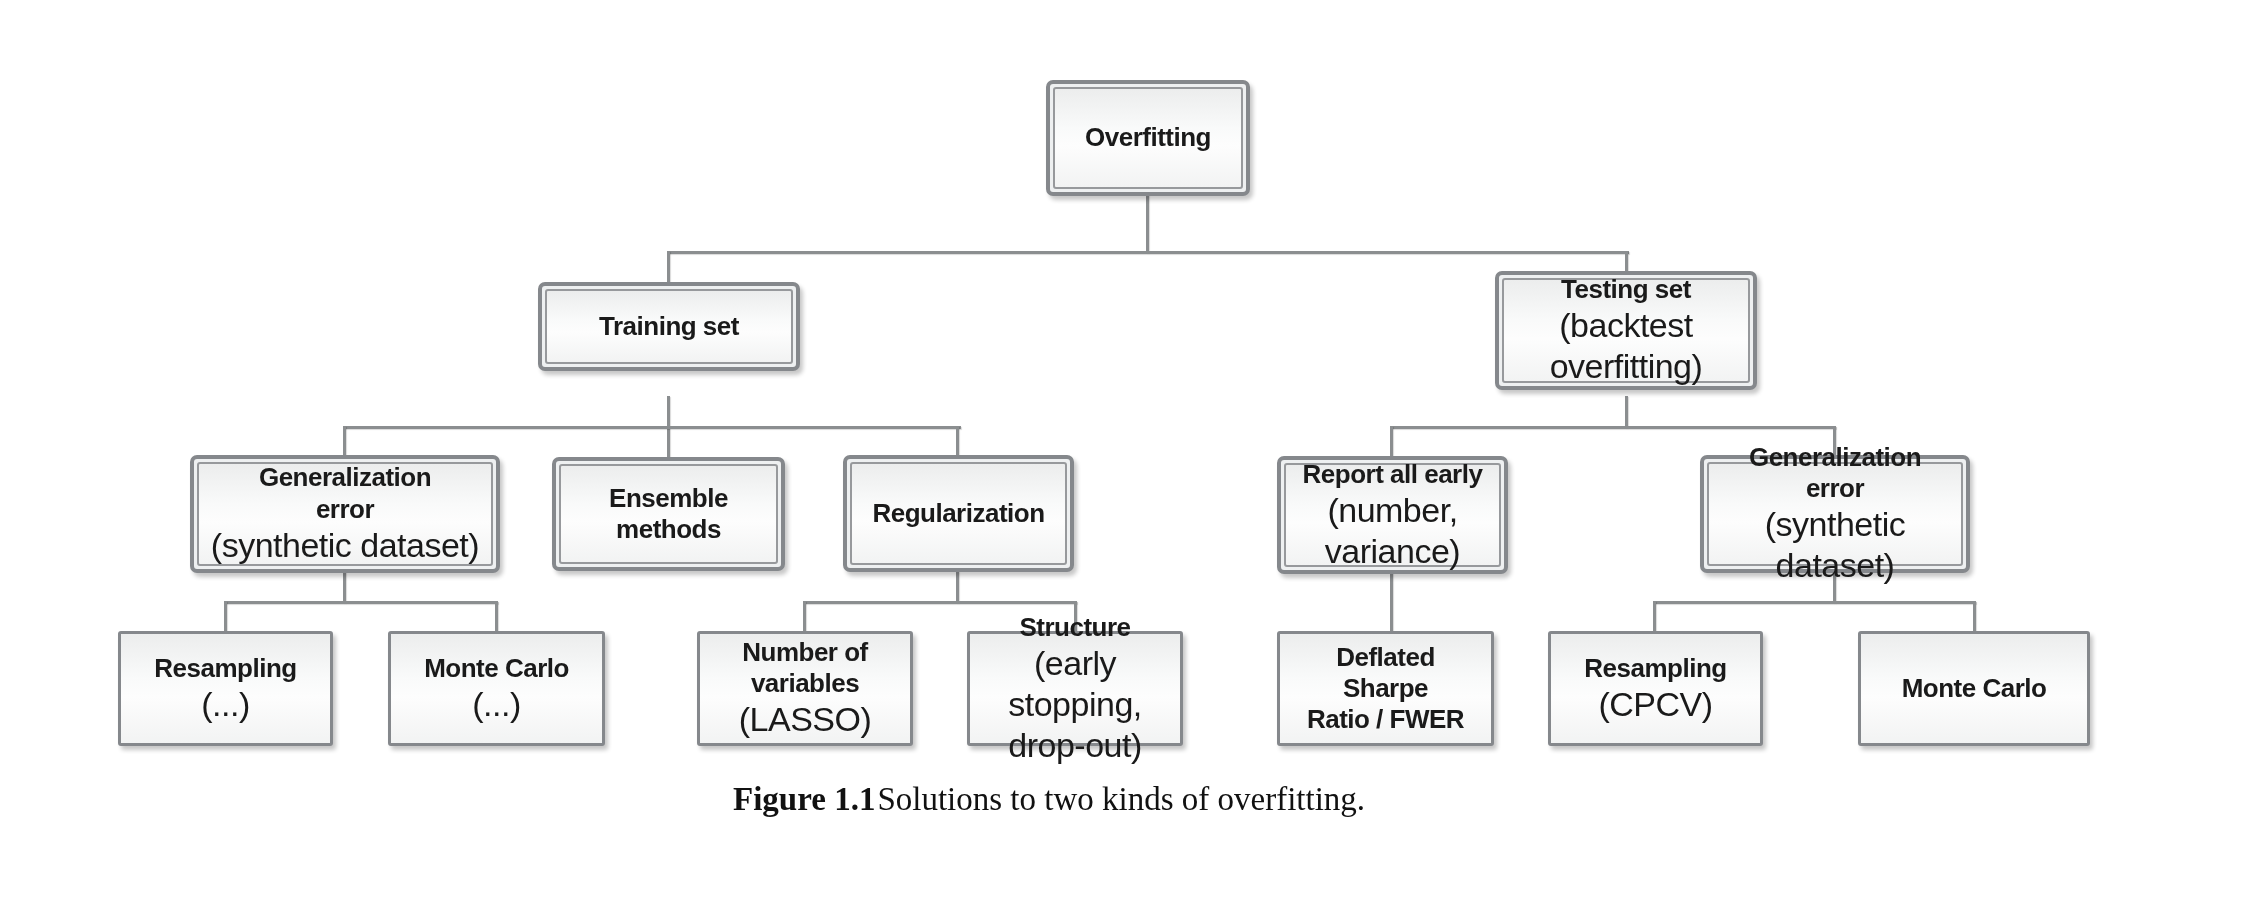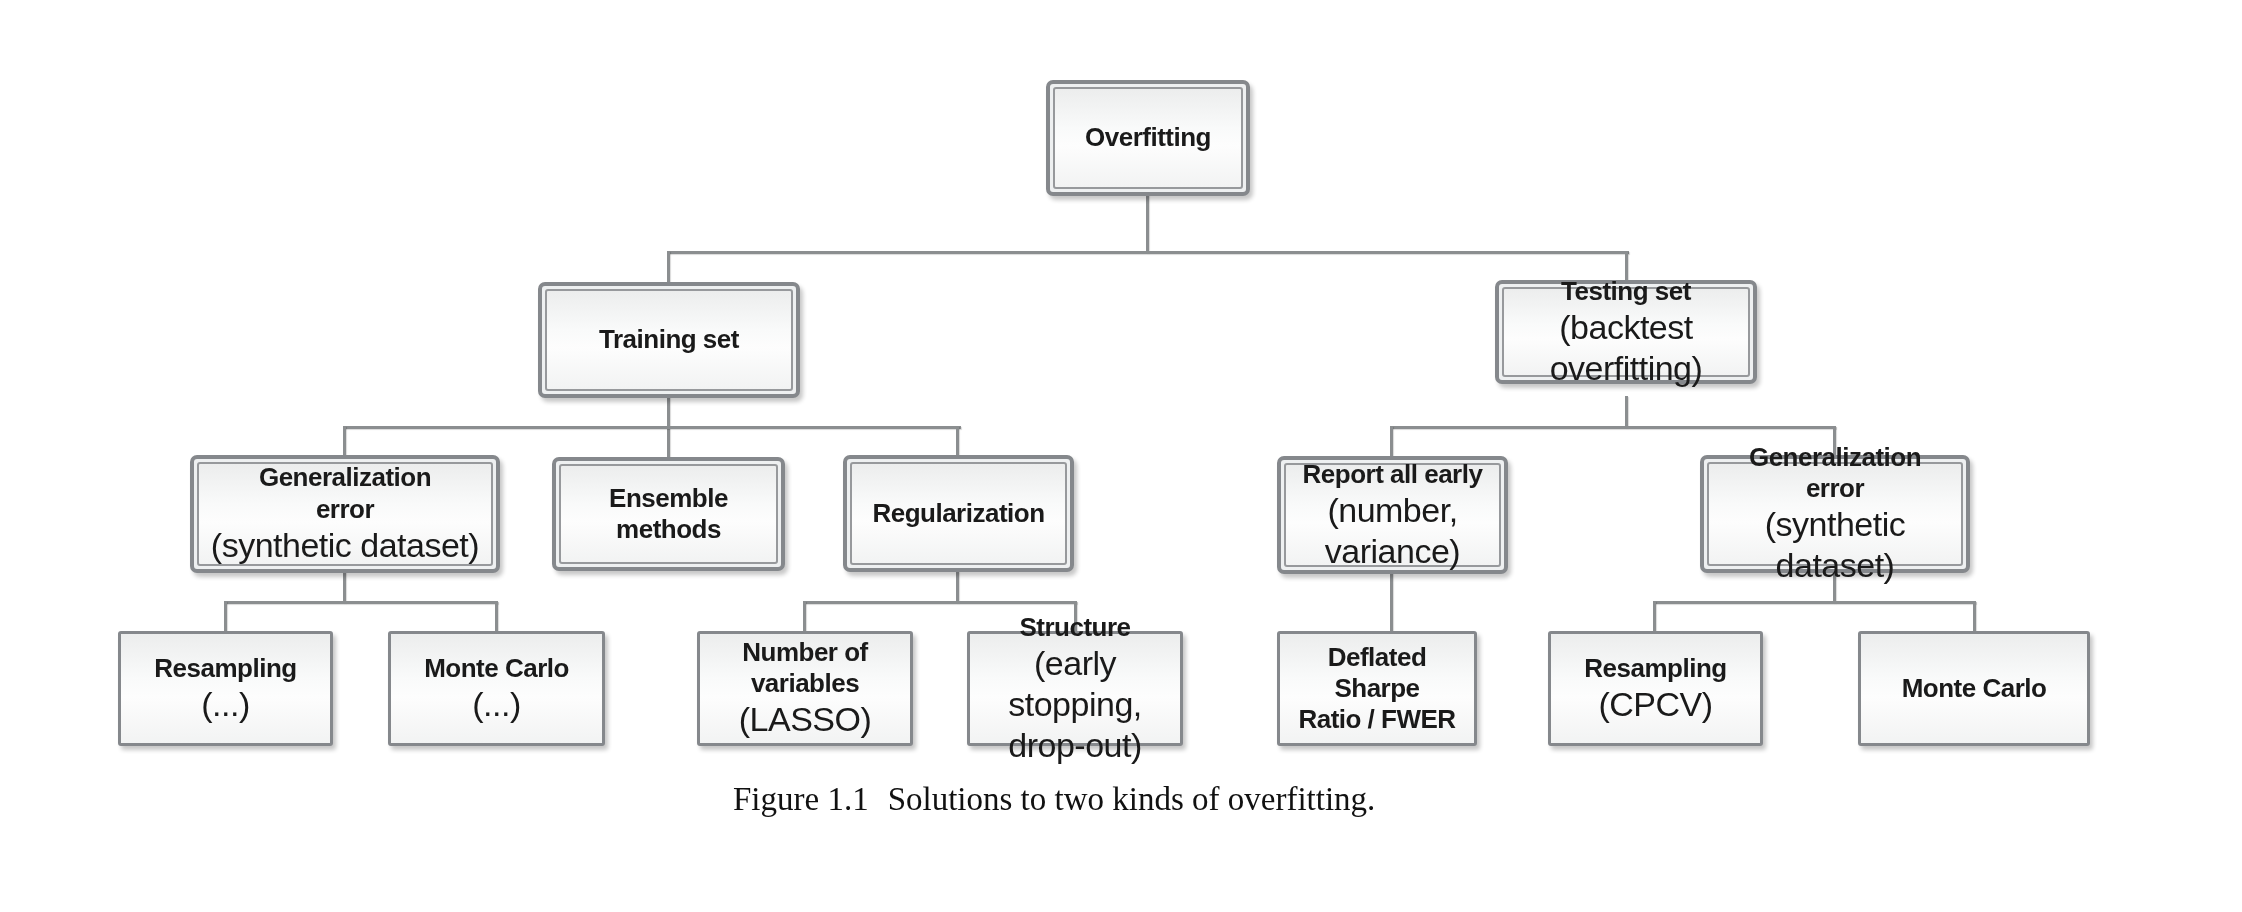--- a/index.html
+++ b/index.html
@@ -62,21 +62,21 @@
   }
   .caption {
     position: absolute;
     left: 733px;
     top: 781px;
     font-family: "Liberation Serif", serif;
     font-size: 33px;
     color: #111111;
     white-space: nowrap;
   }
-  .caption .cap-label { font-weight: normal; margin-right: 19px; }
+  .caption .cap-label { font-weight: bold; margin-right: 2px; }
 </style>
 </head>
 <body>
 
 <div class="canvas">
 
   <div class="edge" style="left:1146px;top:194px;width:3px;height:59px"></div>
   <div class="edge" style="left:667px;top:251px;width:962px;height:3px"></div>
   <div class="edge" style="left:667px;top:251px;width:3px;height:31px"></div>
   <div class="edge" style="left:1625px;top:251px;width:3px;height:31px"></div>
@@ -107,26 +107,26 @@
   <div class="edge" style="left:1653px;top:601px;width:323px;height:3px"></div>
   <div class="edge" style="left:1653px;top:601px;width:3px;height:30px"></div>
   <div class="edge" style="left:1973px;top:601px;width:3px;height:30px"></div>
 
   <div class="node double" style="left:1046px;top:80px;width:204px;height:116px">
     <div class="inner">
       <div class="title">Overfitting</div>
     </div>
   </div>
 
-  <div class="node double" style="left:538px;top:282px;width:262px;height:116px">
+  <div class="node double" style="left:538px;top:282px;width:262px;height:89px">
     <div class="inner">
       <div class="title">Training set</div>
     </div>
   </div>
-  <div class="node double" style="left:1495px;top:280px;width:262px;height:104px">
+  <div class="node double" style="left:1495px;top:271px;width:262px;height:119px">
     <div class="inner">
       <div class="title">Testing set</div>
       <div class="sub">(backtest
 overfitting)</div>
     </div>
   </div>
 
   <div class="node double" style="left:190px;top:455px;width:310px;height:118px">
     <div class="inner">
       <div class="title">Generalization
@@ -179,21 +179,21 @@
       <div class="sub">(LASSO)</div>
     </div>
   </div>
   <div class="node single" style="left:967px;top:631px;width:216px;height:115px">
     <div class="inner">
       <div class="title">Structure</div>
       <div class="sub">(early stopping,
 drop-out)</div>
     </div>
   </div>
-  <div class="node single" style="left:1277px;top:631px;width:200px;height:115px">
+  <div class="node single" style="left:1277px;top:631px;width:217px;height:115px">
     <div class="inner">
       <div class="title">Deflated
 Sharpe
 Ratio / FWER</div>
     </div>
   </div>
   <div class="node single" style="left:1548px;top:631px;width:215px;height:115px">
     <div class="inner">
       <div class="title">Resampling</div>
       <div class="sub">(CPCV)</div>

